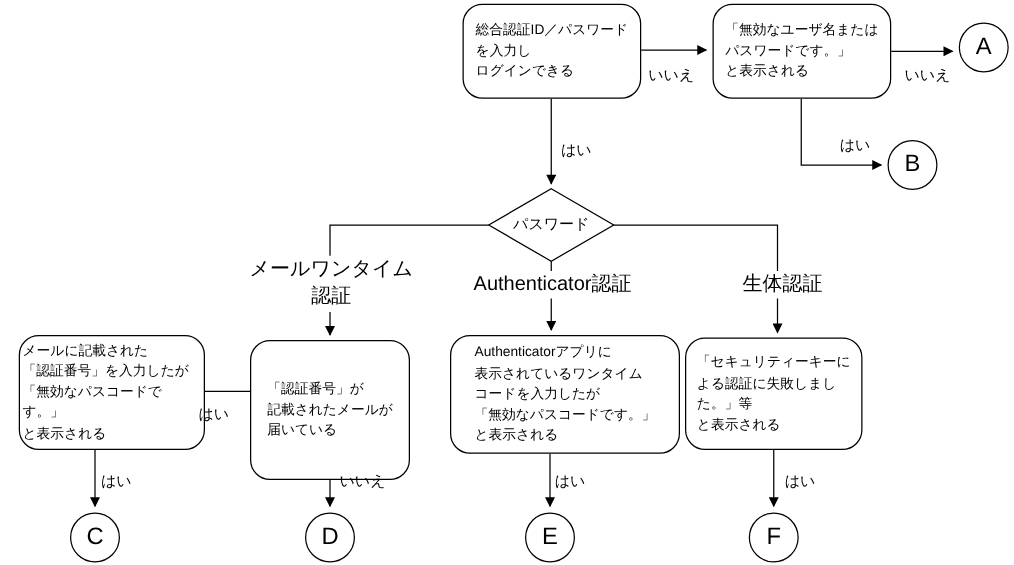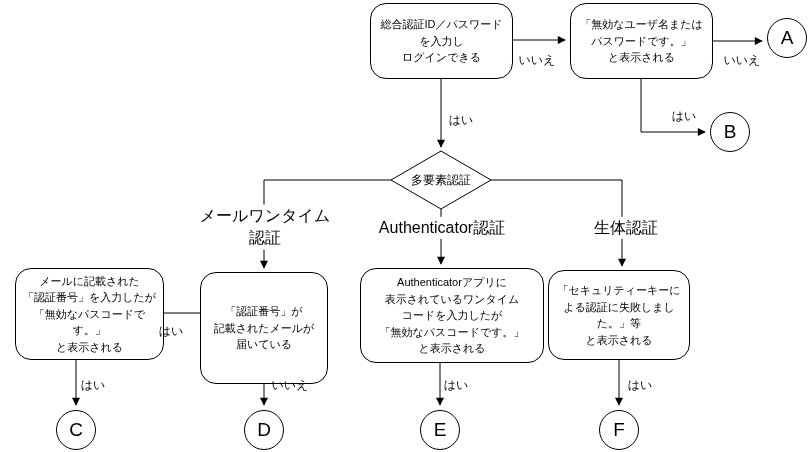--- a/index.html
+++ b/index.html
@@ -21,21 +21,21 @@
     width: 811px; height: 452px;
   }
   .node {
     position: absolute;
     border: 1px solid #000000;
     border-radius: 16px;
     background: #ffffff;
     display: flex;
     align-items: center;
     justify-content: center;
-    text-align: center;
+    text-align: left;
     font-size: 11px;
     line-height: 1.5;
     white-space: pre-line;
     padding: 2px;
   }
   .terminal {
     position: absolute;
     width: 40px;
     height: 40px;
     border: 1px solid #000000;
@@ -120,21 +120,21 @@
 表示されているワンタイム
 コードを入力したが
 「無効なパスコードです。」
 と表示される</div>
 
   <div class="node" style="left:548px; top:270px; width:142px; height:90px;">「セキュリティーキーに
 よる認証に失敗しまし
 た。」等
 と表示される</div>
 
-  <div class="diamond-label" style="left:441px; top:180px;">多要素認証</div>
+  <div class="diamond-label" style="left:441px; top:180px;">パスワード</div>
 
   <div class="branch-label" style="left:265px; top:227px;text-align:center;">メールワンタイム
 認証</div>
 
   <div class="branch-label" style="left:442px; top:228px;">Authenticator認証</div>
 
   <div class="branch-label" style="left:626px; top:228px;">生体認証</div>
 
   <div class="edge-label" style="left:537px; top:60px;">いいえ</div>
 

